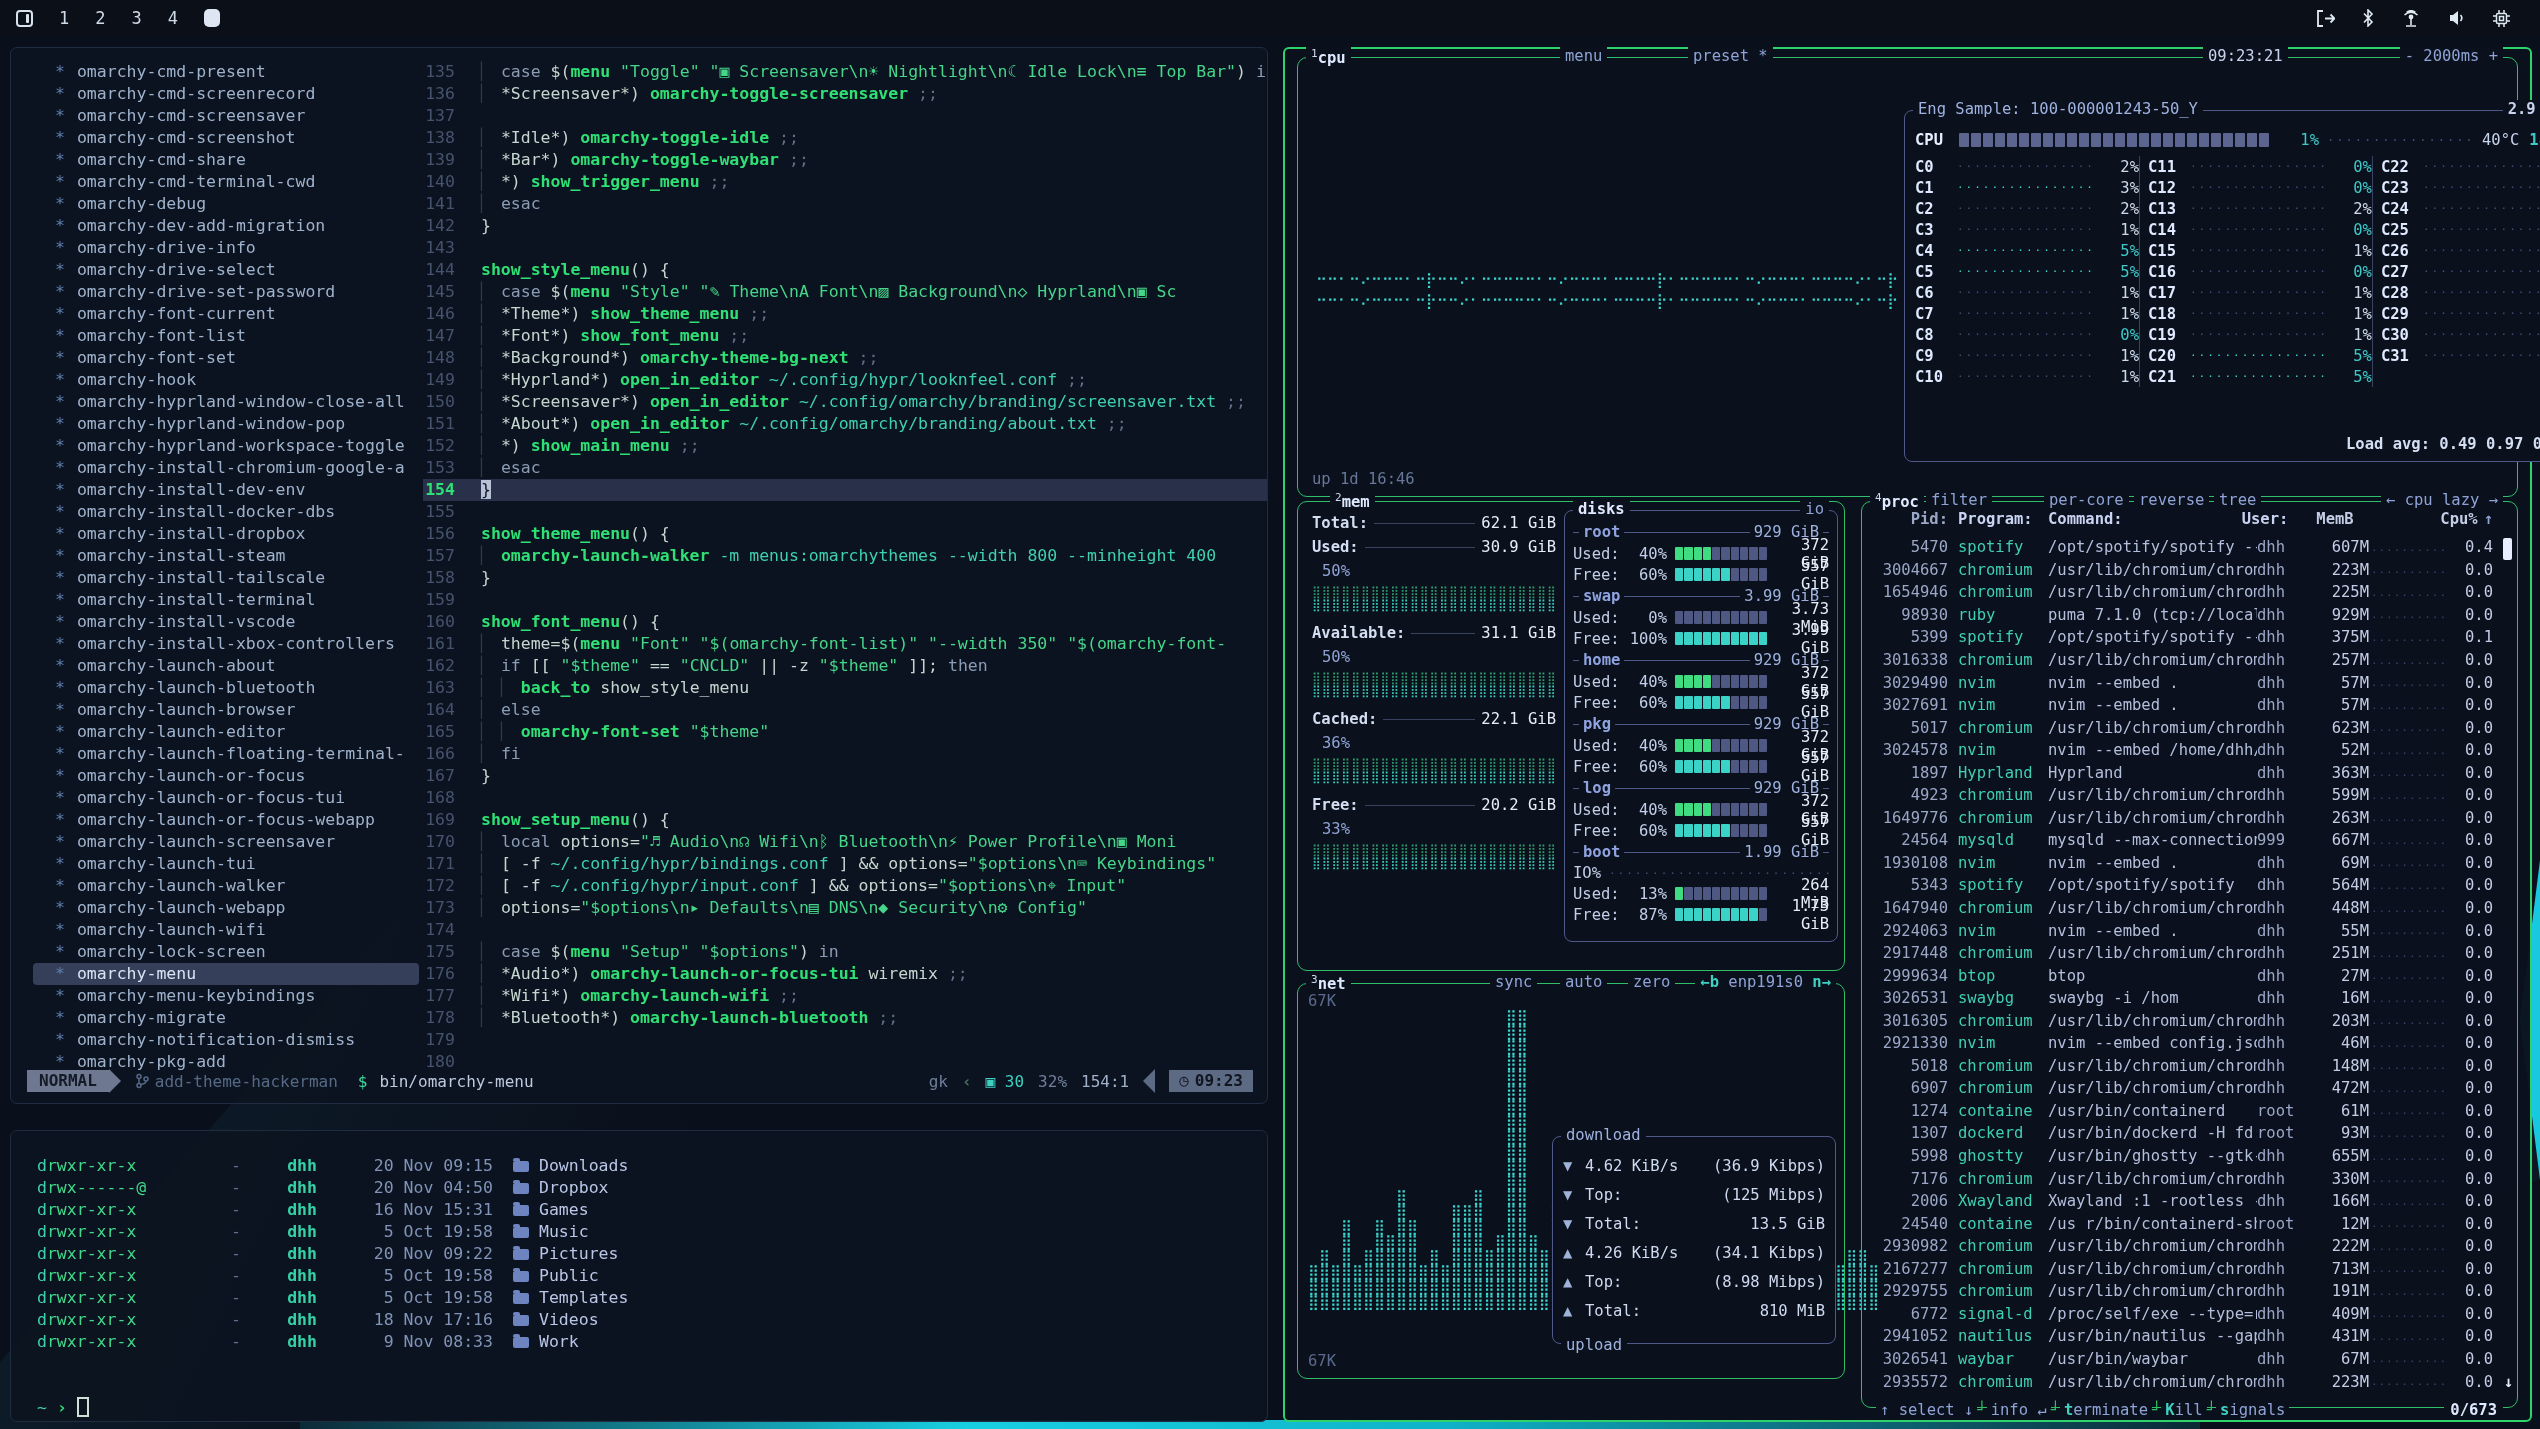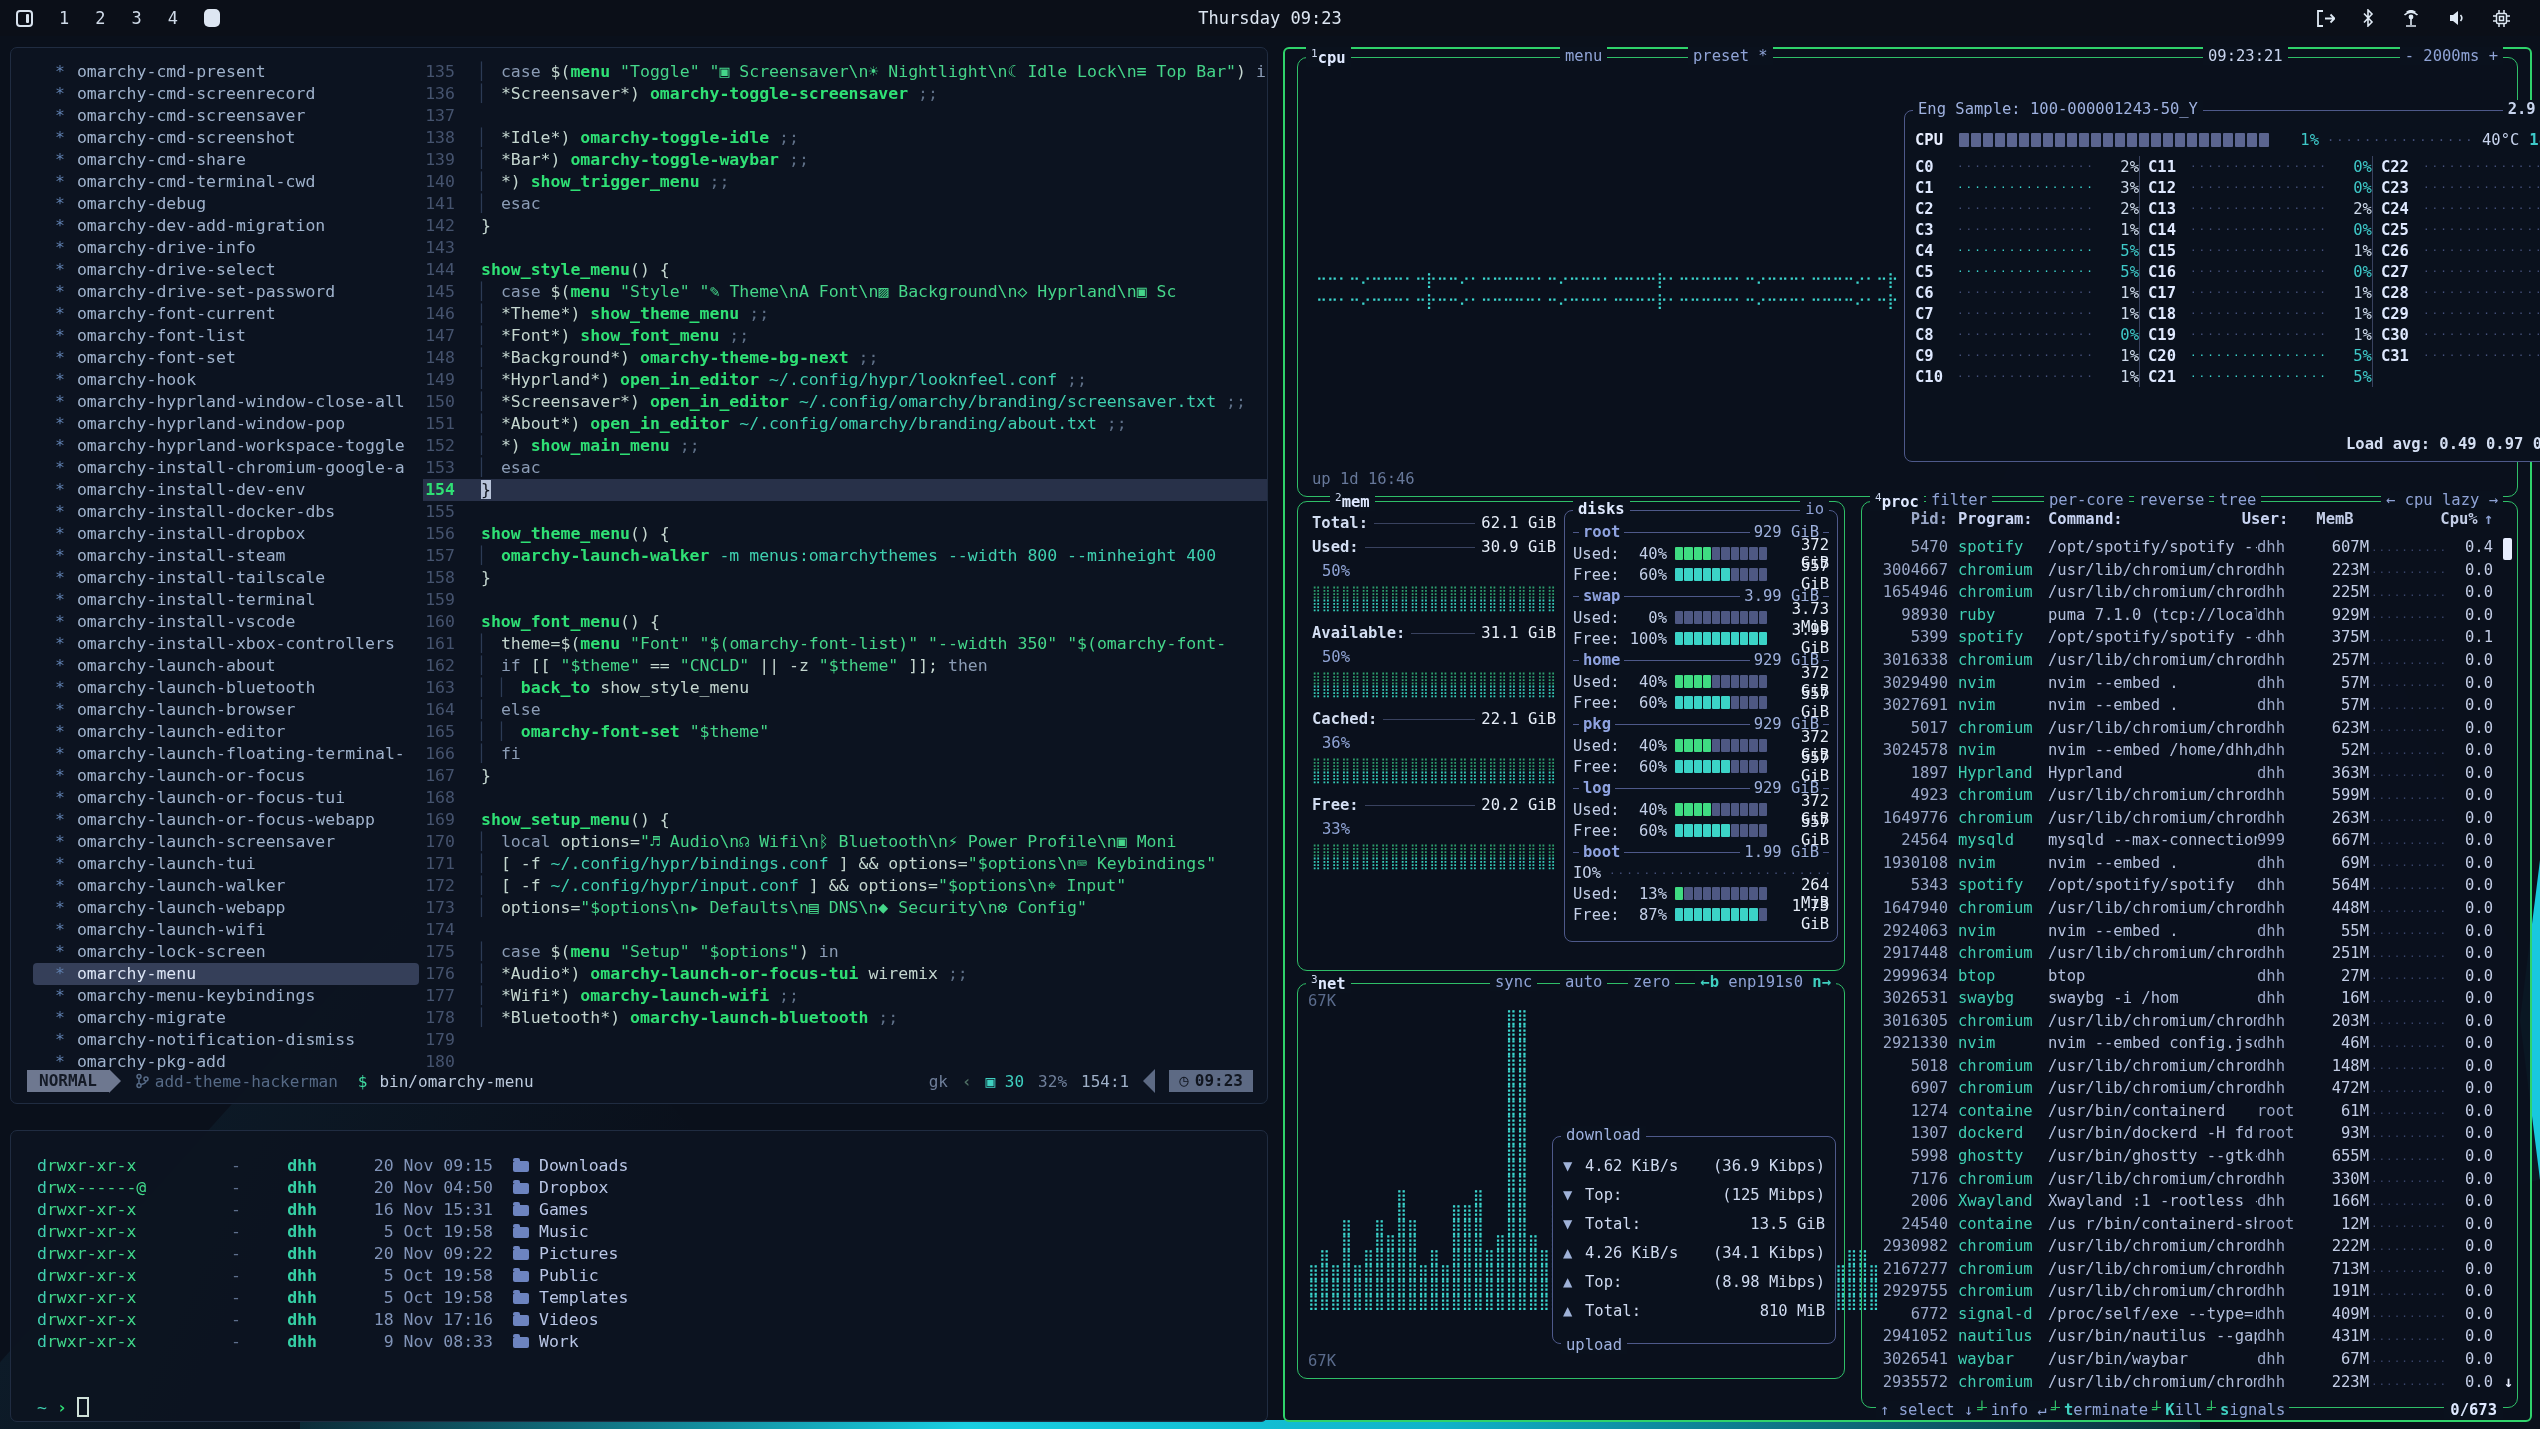--- a/index.html
+++ b/index.html
@@ -178,21 +178,20 @@
   <div class="tb-left">
     <span class="logo"></span>
     <span id="ws-nums" style="display:flex;gap:26px;">
         <span class="ws-num">1</span>
         <span class="ws-num">2</span>
         <span class="ws-num">3</span>
         <span class="ws-num">4</span>
       </span>
     <span class="ws-active"></span>
   </div>
-  <div class="tb-clock">Thursday 09:23</div>
   <div class="tb-right">
     <span>
         <svg width="19" height="17" viewBox="0 0 19 17" fill="none" stroke="#dfe9f4" stroke-width="1.8">
           <path d="M7 1H2v15h5"></path>
           <path d="M9 8.5h9M14.5 4.5l4 4-4 4"></path>
         </svg>
       </span>
     <span>
         <svg width="12" height="18" viewBox="0 0 12 18" fill="none" stroke="#dfe9f4" stroke-width="1.6">
           <path d="M2 4.5L10 13l-4 4V1l4 4-8 8.5"></path>

